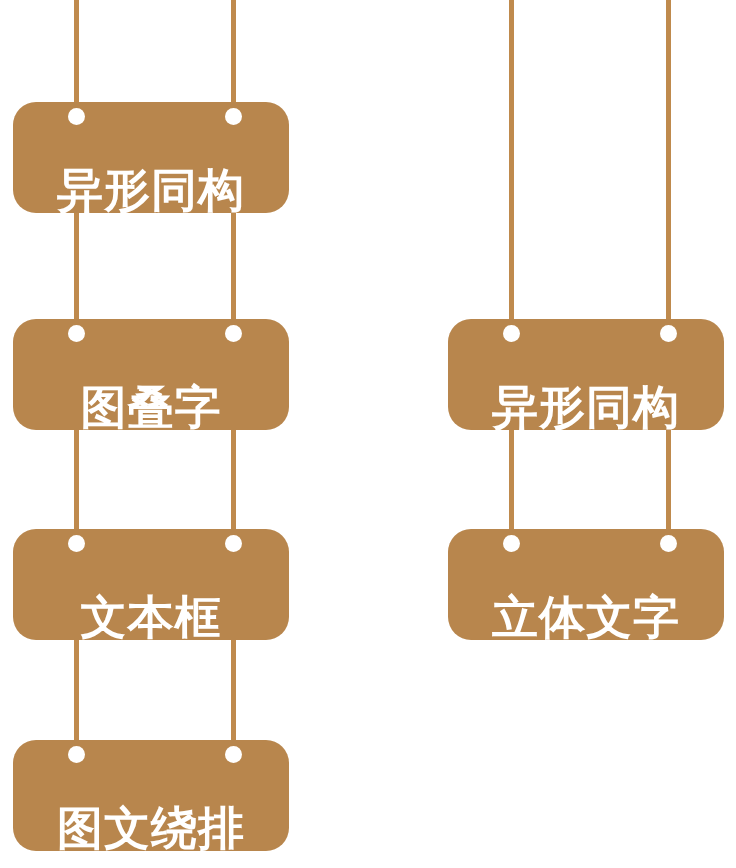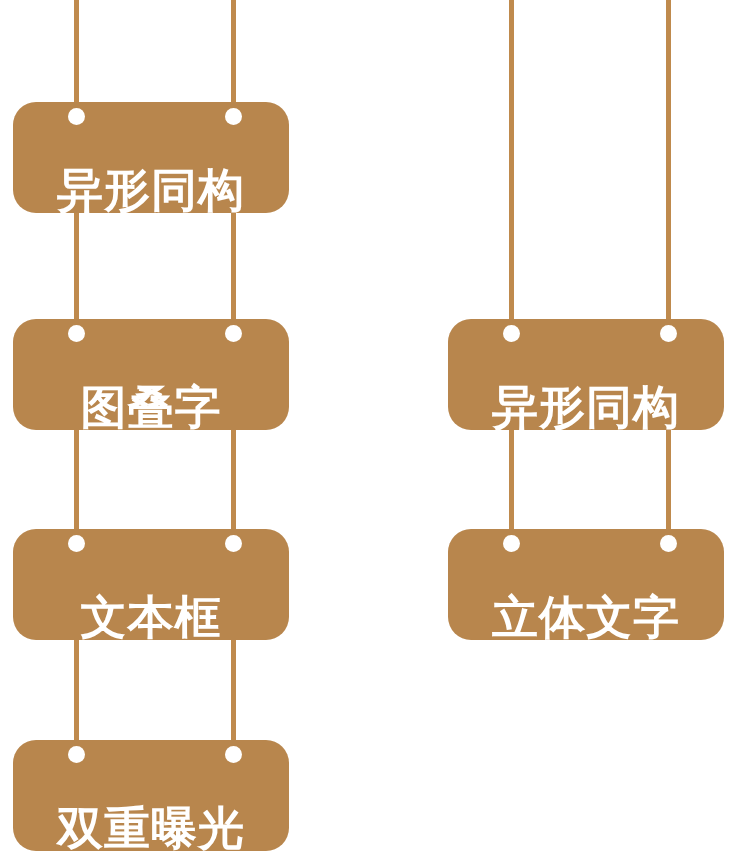--- a/index.html
+++ b/index.html
@@ -95,21 +95,21 @@
 
     <div class="sign sign-3">
       <span class="hole hole-a"></span>
       <span class="hole hole-b"></span>
       <span class="sign-label">文本框</span>
     </div>
 
     <div class="sign sign-4">
       <span class="hole hole-a"></span>
       <span class="hole hole-b"></span>
-      <span class="sign-label">双重曝光</span>
+      <span class="sign-label">图文绕排</span>
     </div>
   </div>
 
   <div class="column col-right">
     <div class="string string-a"></div>
     <div class="string string-b"></div>
 
 
     <div class="sign sign-2">
       <span class="hole hole-a"></span>

